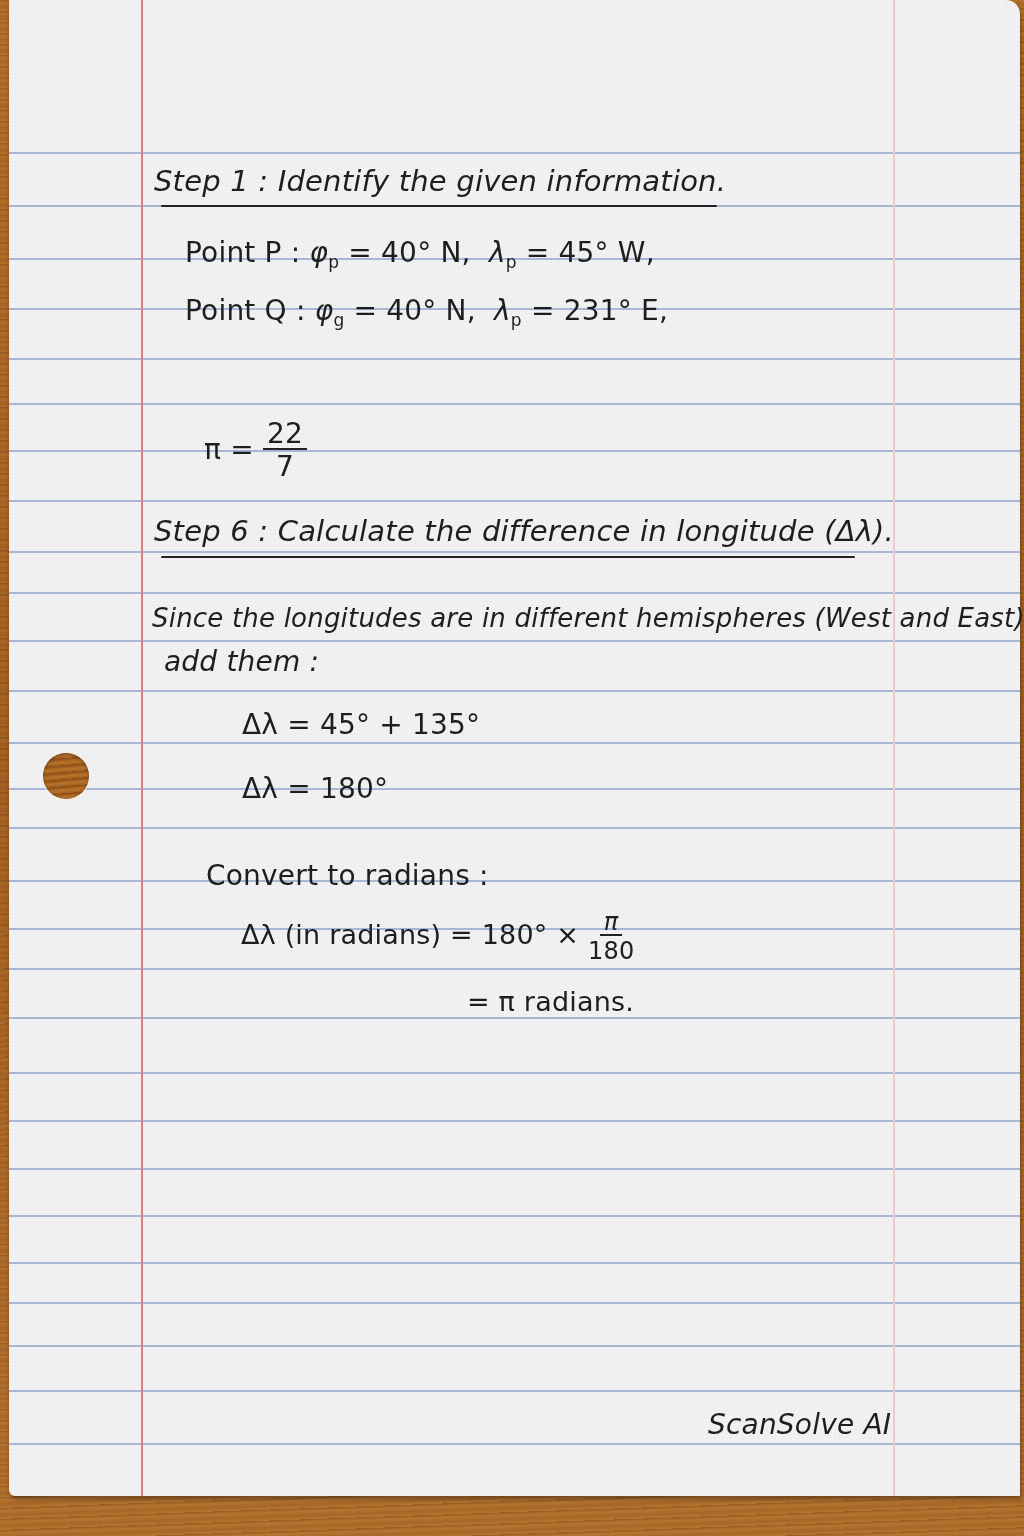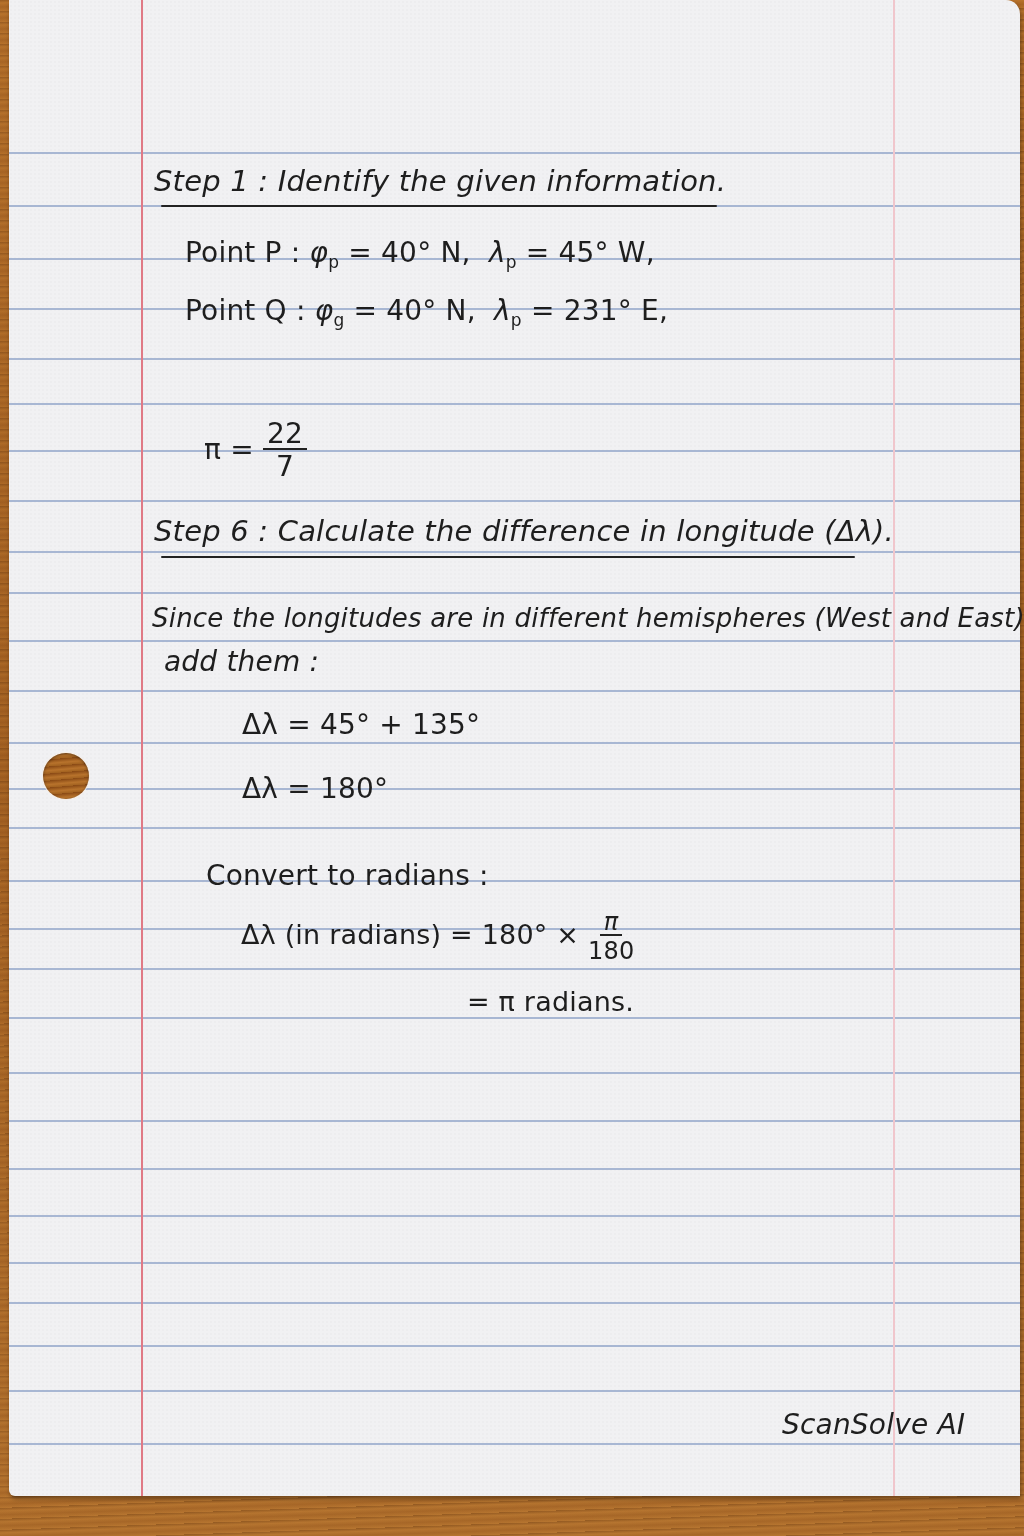--- a/index.html
+++ b/index.html
@@ -131,14 +131,14 @@
     <span>Δλ (in radians) = 180° ×</span>
     <span class="frac" style="font-size:24px;">
       <span class="num italic">π</span>
       <span class="den">180</span>
     </span>
   </div>
 
   <div class="hw body" style="left:430px; top:986px; font-size:27px;margin-left:28px;">= π radians.</div>
 
 
-  <div class="hw sig" style="left:773px; top:1408px;">ScanSolve AI</div>
+  <div class="hw sig" style="left:699px; top:1408px;">ScanSolve AI</div>
 </div>
 
 </body></html>

